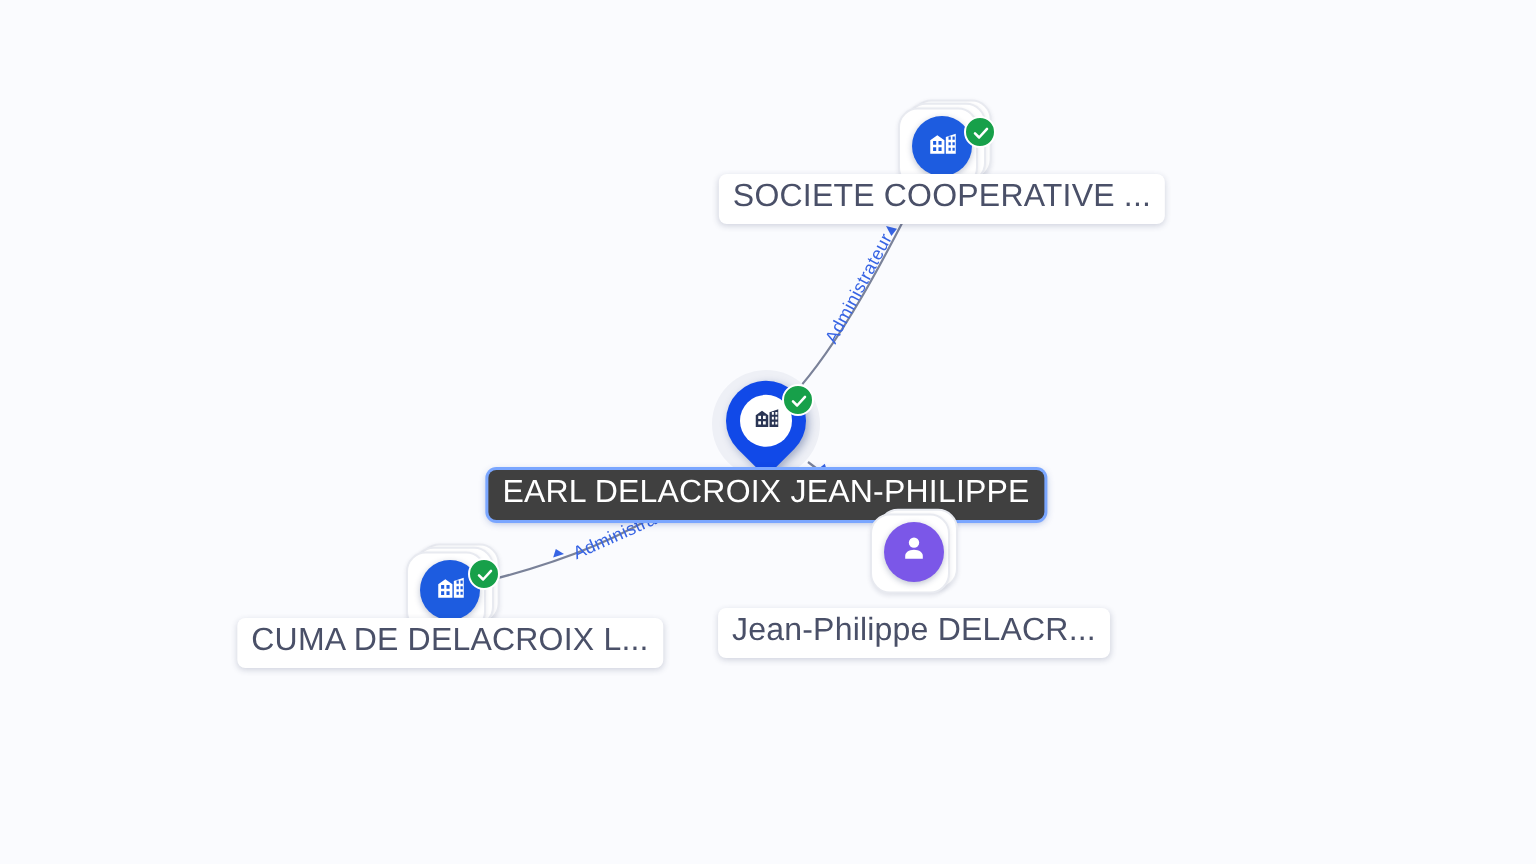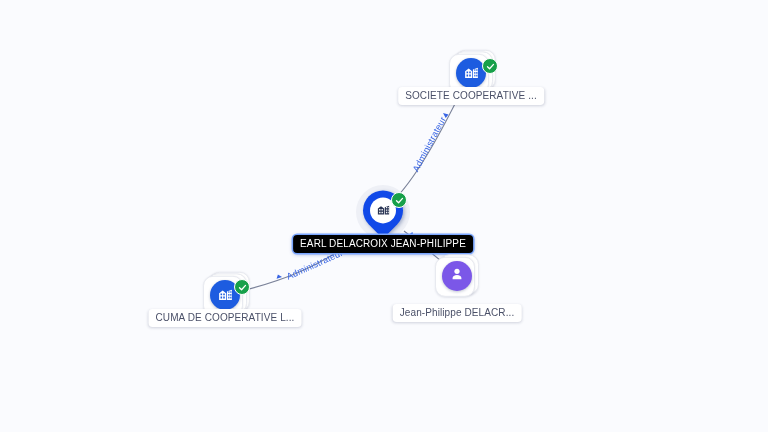--- a/index.html
+++ b/index.html
@@ -131,29 +131,29 @@
   .badge svg { display: block; }
 
   
   .node-label {
     position: absolute;
     left: 50%;
     transform: translateX(-50%);
     white-space: nowrap;
     background: #ffffff;
     color: #4a5068;
-    font-size: 10px;
+    font-size: 16px;
     letter-spacing: .1px;
     padding: 3px 7px 4px 7px;
     border-radius: 4px;
     box-shadow: 0 1px 3px rgba(40,50,90,0.20);
     z-index: 5;
   }
   .node-label.selected {
-    background: #000000;
+    background: #404040;
     color: #ffffff;
     box-shadow: 0 0 0 1.5px #7aa6ff, 0 1px 4px rgba(15,50,150,0.45);
   }
 
   
   .edge-label {
     position: absolute;
     color: #3764e4;
     font-size: 9px;
     letter-spacing: .2px;
@@ -244,21 +244,21 @@
         </svg>
       </span>
     </div>
 
     <div class="badge" style="left:9px; top:-16px;">
       <svg width="9" height="9" viewBox="0 0 24 24" fill="none" stroke="#ffffff" stroke-width="3.4" stroke-linecap="round" stroke-linejoin="round">
         <polyline points="4,12.5 9.5,18 20,6.5"></polyline>
       </svg>
     </div>
 
-    <div class="node-label" style="top:14px;">CUMA DE COOPERATIVE L...</div>
+    <div class="node-label" style="top:14px;">CUMA DE DELACROIX L...</div>
   </div>
 
   <div class="node" style="left:457px; top:276px;">
     <div class="stack s2"></div>
     <div class="stack s3"></div>
 
     <div class="circle-node person">
       <span>
         <svg width="16" height="16" viewBox="0 0 24 24" fill="#ffffff">
           <circle cx="12" cy="8" r="3.9"></circle>

